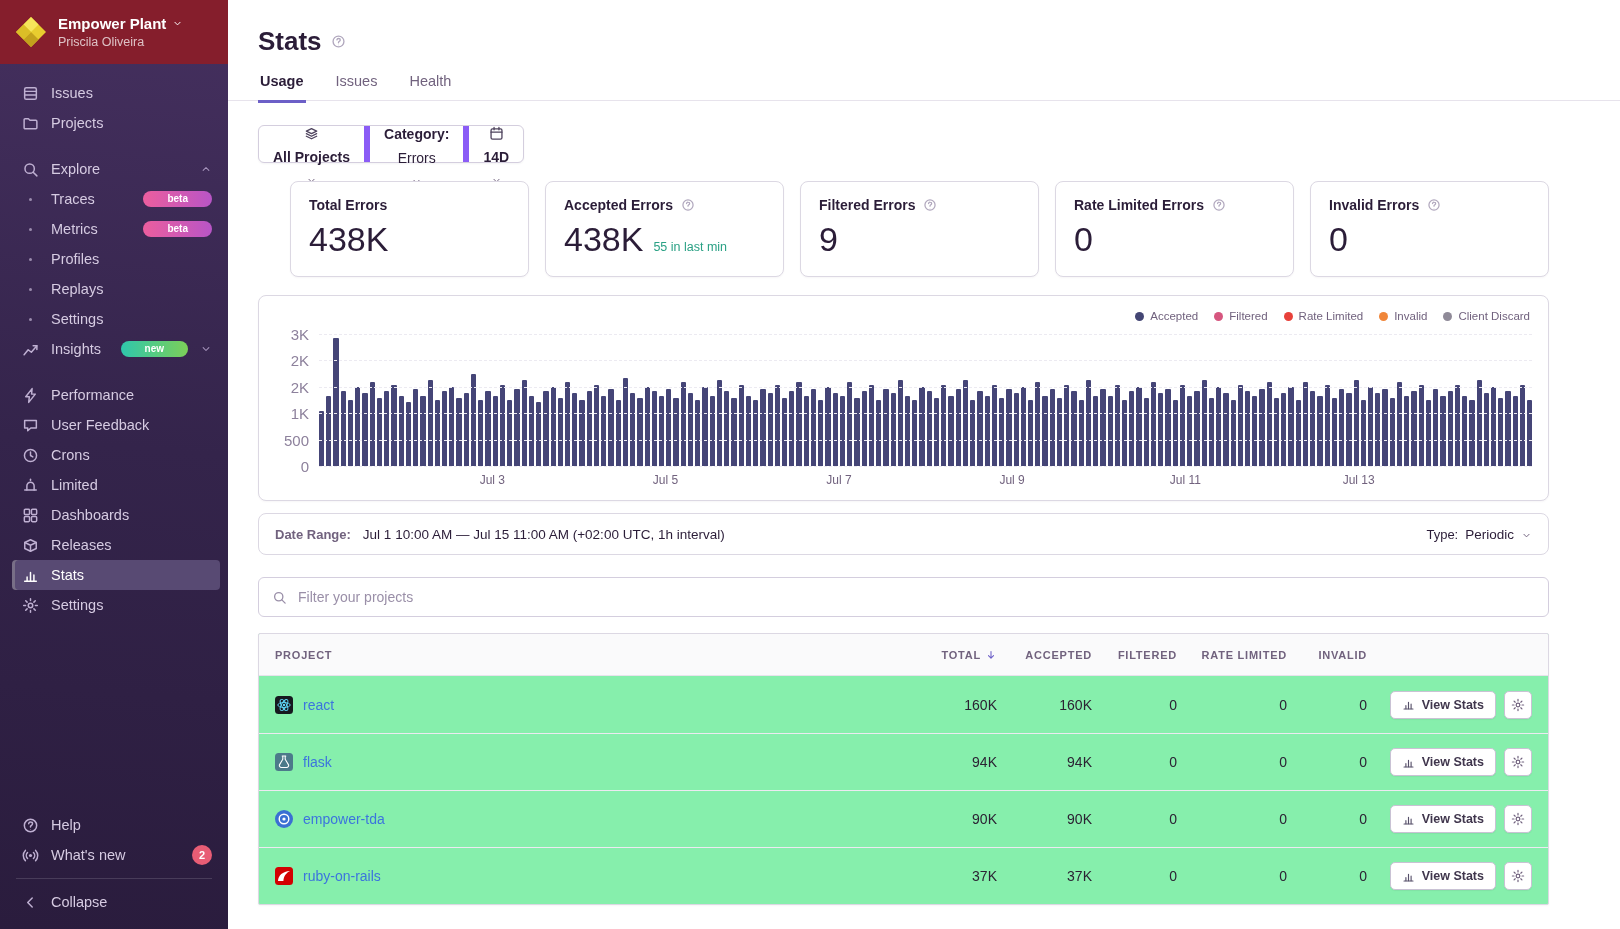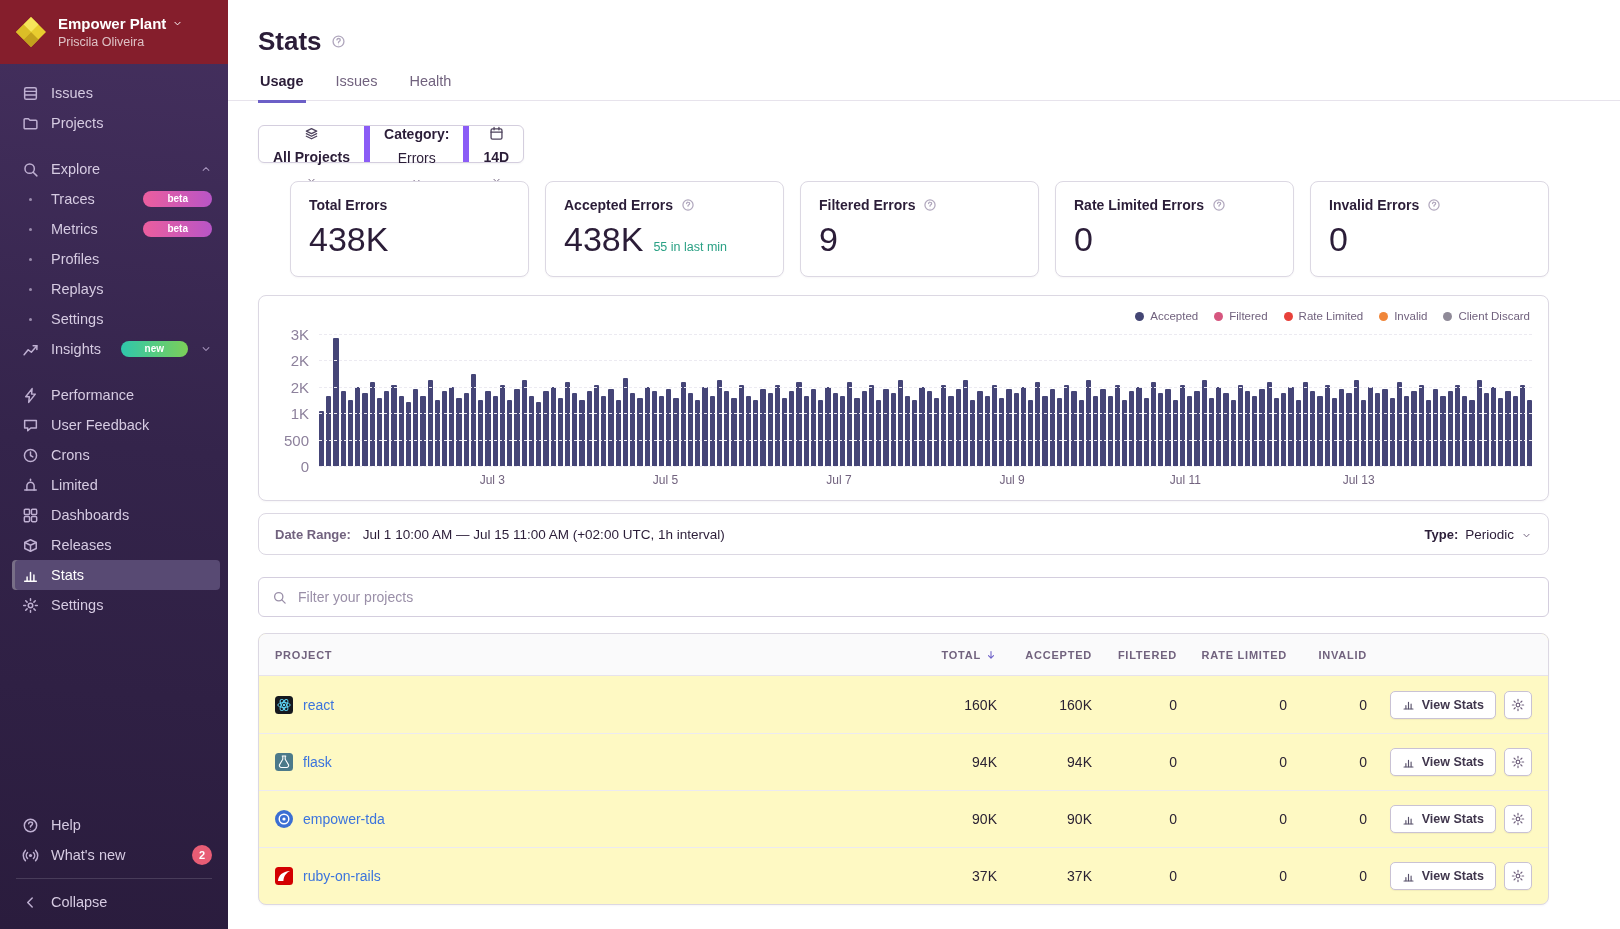--- a/index.html
+++ b/index.html
@@ -113,34 +113,34 @@
   .x-axis { position:relative; height:28px; margin-left:44px; }
   .x-tick { position:absolute; transform:translateX(-50%); top:7px; font-size:12px; color:#71627e; white-space:nowrap; }
 
   .range-bar {
     margin-top:12px; border:1px solid #dcd8e3; border-radius:8px; height:42px;
     display:flex; align-items:center; padding:0 16px; background:#fff; font-size:13.5px;
   }
   .range-label { font-weight:700; color:#71627e; font-size:13px; margin-right:12px; }
   .range-value { color:#2b1d38; }
   .range-type { margin-left:auto; display:flex; align-items:center; gap:7px; cursor:pointer; }
-  .type-label { font-weight:700; color:#2b1d38; font-size:13px; }
+  .type-label { font-weight:400; color:#2b1d38; font-size:13px; }
   .type-value { color:#2b1d38; }
 
   .search-box {
     margin-top:22px; height:40px; border:1px solid #d4cede; border-radius:6px;
     display:flex; align-items:center; gap:9px; padding:0 13px; background:#fff;
   }
   .search-box .ic { width:15px; height:15px; color:#9a8fa8; flex:none; }
   .search-box input { border:none; outline:none; flex:1; font-size:14px; color:#2b1d38; font-family:inherit; background:transparent; }
   .search-box input::placeholder { color:#9a8fa8; }
 
   .table {
-    margin-top:16px; border:1px solid #dcd8e3; border-radius:8px; overflow:hidden;
-    box-shadow:0 1px 2px rgba(43,34,51,.04); background:#fef9c3;
+    margin-top:16px; border:1px solid #dcd8e3; border-radius:2px; overflow:hidden;
+    box-shadow:0 1px 2px rgba(43,34,51,.04); background:#86efac;
   }
   .thead {
     display:grid; grid-template-columns:1fr 120px 95px 85px 110px 80px 165px;
     background:#fafafb; height:42px; align-items:center; padding:0 16px;
     border-bottom:1px solid #e7e3ec;
   }
   .th {
     font-size:11px; font-weight:700; letter-spacing:.07em; color:#71627e;
     text-align:right; display:flex; justify-content:flex-end; align-items:center; gap:4px; cursor:pointer;
   }

